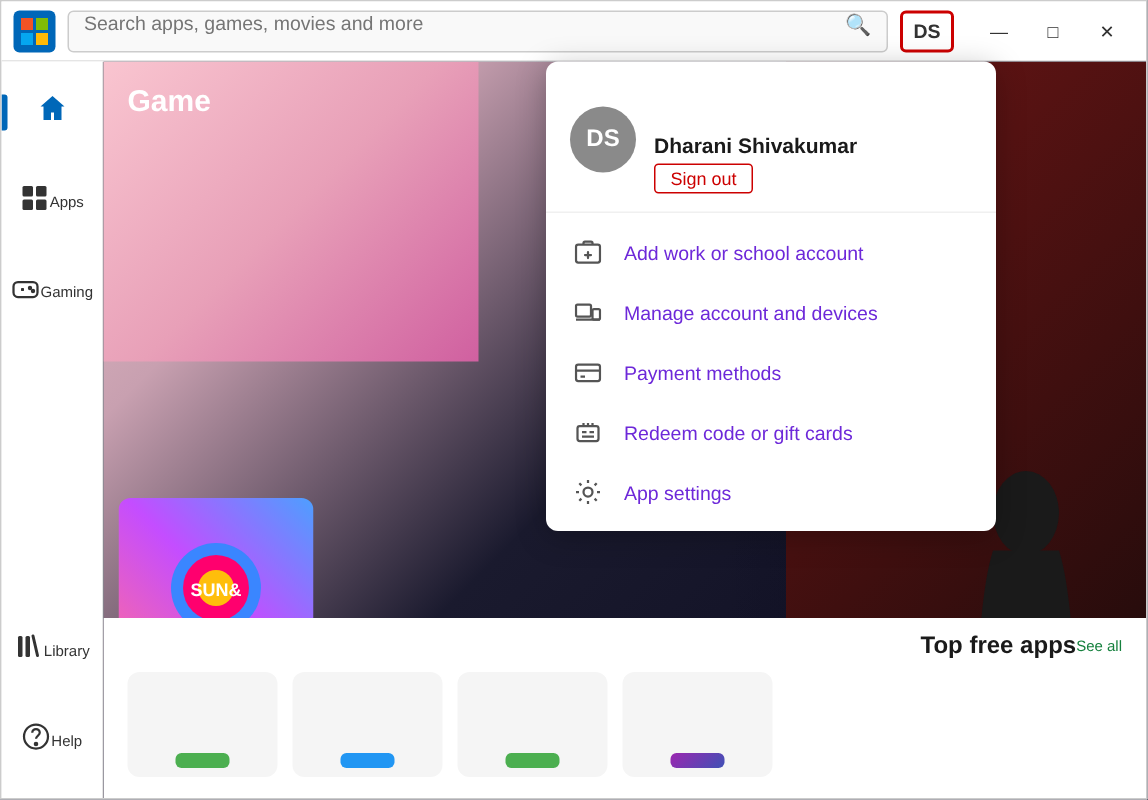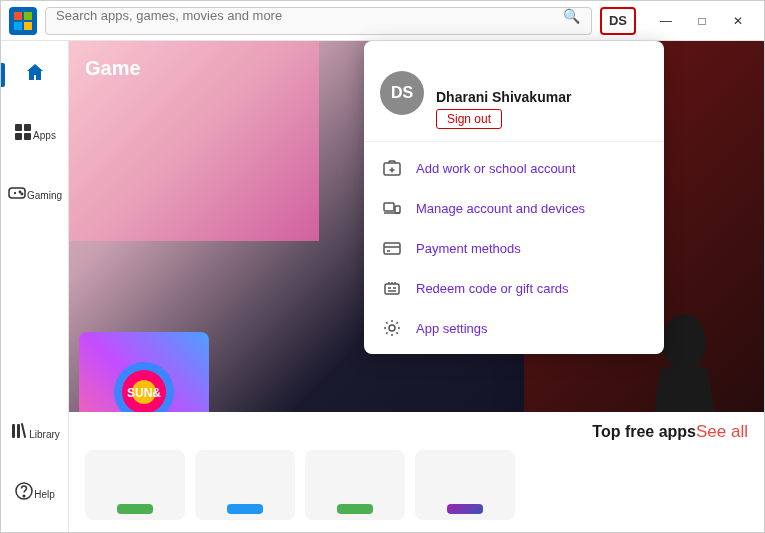--- a/index.html
+++ b/index.html
@@ -250,22 +250,22 @@
       justify-content: flex-end;
       align-items: center;
       margin-bottom: 8px;
     }
     .free-apps-title {
       font-size: 16px;
       font-weight: 600;
       color: #1a1a1a;
     }
     .see-all-link {
-      color: #ef4444;
-      font-size: 17px;
+      color: #15803d;
+      font-size: 10px;
       cursor: pointer;
       text-decoration: none;
     }
     .free-apps-grid {
       display: flex;
       gap: 10px;
     }
     .app-card {
       width: 100px;
       height: 70px;

